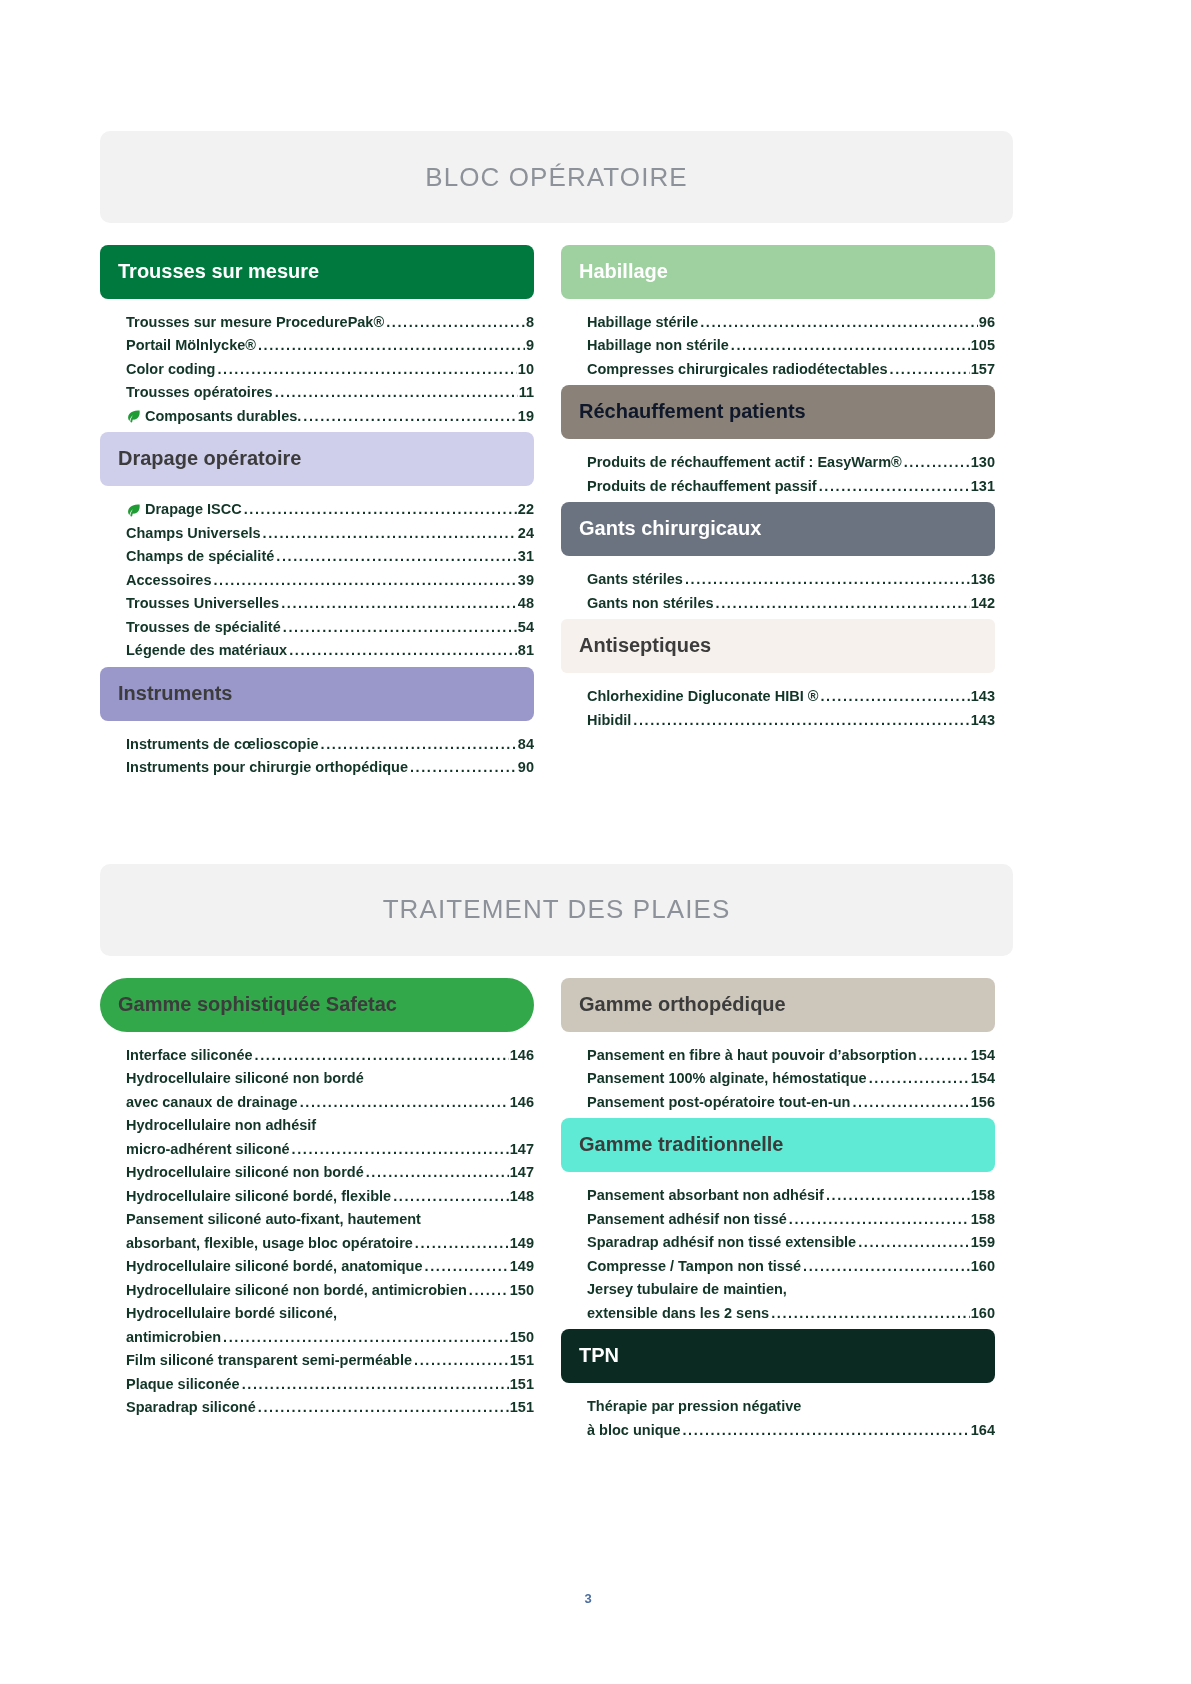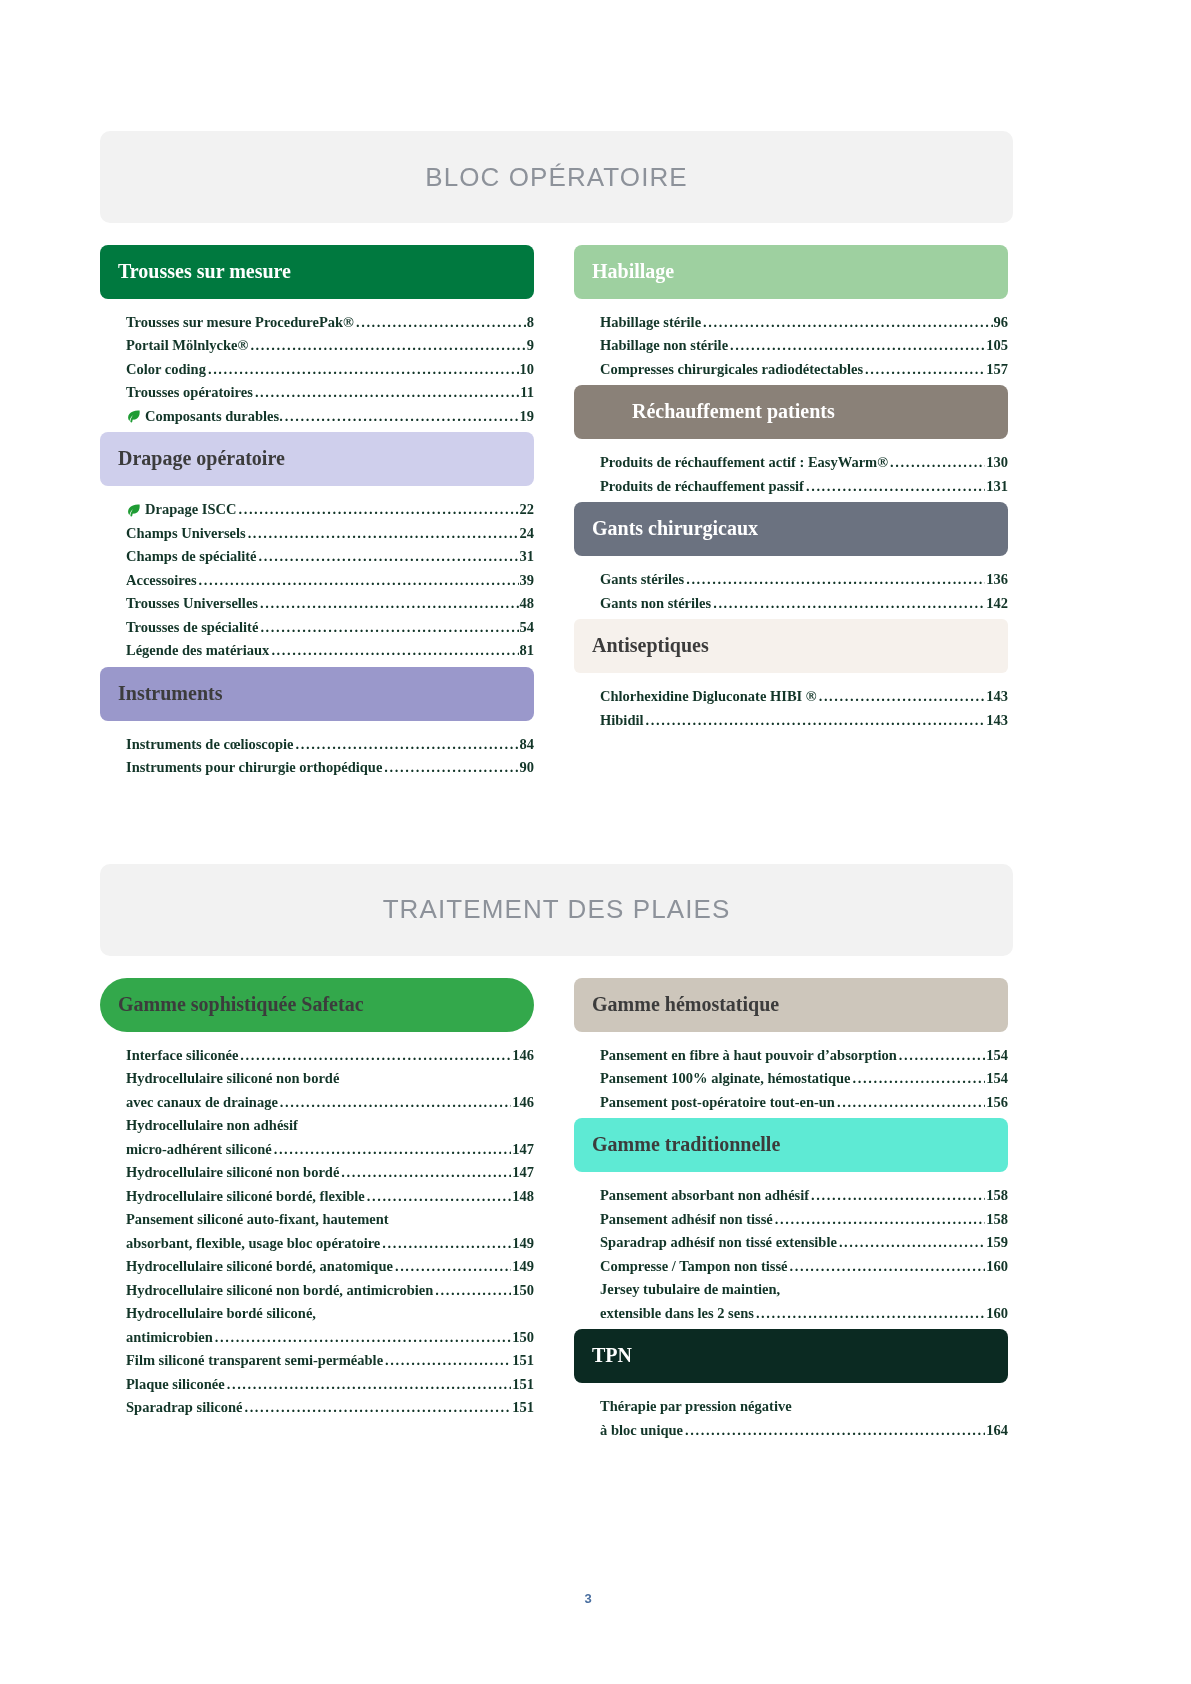--- a/index.html
+++ b/index.html
@@ -32,23 +32,22 @@
     color: #8d929a;
     font-size: 26px;
     letter-spacing: 1.1px;
     font-weight: 400;
     text-align: center;
   }
 
   
   .columns {
     display: flex;
-    gap: 40px;
+    gap: 27px;
     margin-top: 22px;
-    font-family: Liberation Serif, serif;
   }
   .col { width: 434px; flex: 0 0 434px; }
 
   
   .cat-head {
     border-radius: 8px;
     padding: 14px 18px 16px 18px;
     min-height: 54px;
     display: flex;
     align-items: center;
@@ -257,21 +256,21 @@
                 </div>
                 <div class="entry">
                   <span class="entry-label">Compresses chirurgicales radiodétectables</span>
                   <span class="entry-dots">........................................................................................................................................................................................................</span>
                   <span class="entry-page">157</span>
                 </div>
               </div>
             </div>
             <div>
               <div class="cat-head" style="background: rgb(138, 129, 120);">
-                <span class="cat-head-title" style="color: #ffffff; margin-left: 40px;">Réchauffement patients</span>
+                <span class="cat-head-title" style="color: #0f172a;">Réchauffement patients</span>
               </div>
               <div class="entries">
                 <div class="entry">
                   <span class="entry-label">Produits de réchauffement actif : EasyWarm®</span>
                   <span class="entry-dots">........................................................................................................................................................................................................</span>
                   <span class="entry-page">130</span>
                 </div>
                 <div class="entry">
                   <span class="entry-label">Produits de réchauffement passif</span>
                   <span class="entry-dots">........................................................................................................................................................................................................</span>
@@ -390,21 +389,21 @@
                   <span class="entry-label">Sparadrap siliconé</span>
                   <span class="entry-dots">........................................................................................................................................................................................................</span>
                   <span class="entry-page">151</span>
                 </div>
               </div>
             </div>
           </div>
           <div class="col">
             <div>
               <div class="cat-head" style="background: rgb(205, 198, 187);">
-                <span class="cat-head-title" style="color: rgb(60, 60, 60);">Gamme hémostatique</span>
+                <span class="cat-head-title" style="color: rgb(60, 60, 60);">Gamme orthopédique</span>
               </div>
               <div class="entries">
                 <div class="entry">
                   <span class="entry-label">Pansement en fibre à haut pouvoir d’absorption</span>
                   <span class="entry-dots">........................................................................................................................................................................................................</span>
                   <span class="entry-page">154</span>
                 </div>
                 <div class="entry">
                   <span class="entry-label">Pansement 100% alginate, hémostatique</span>
                   <span class="entry-dots">........................................................................................................................................................................................................</span>

